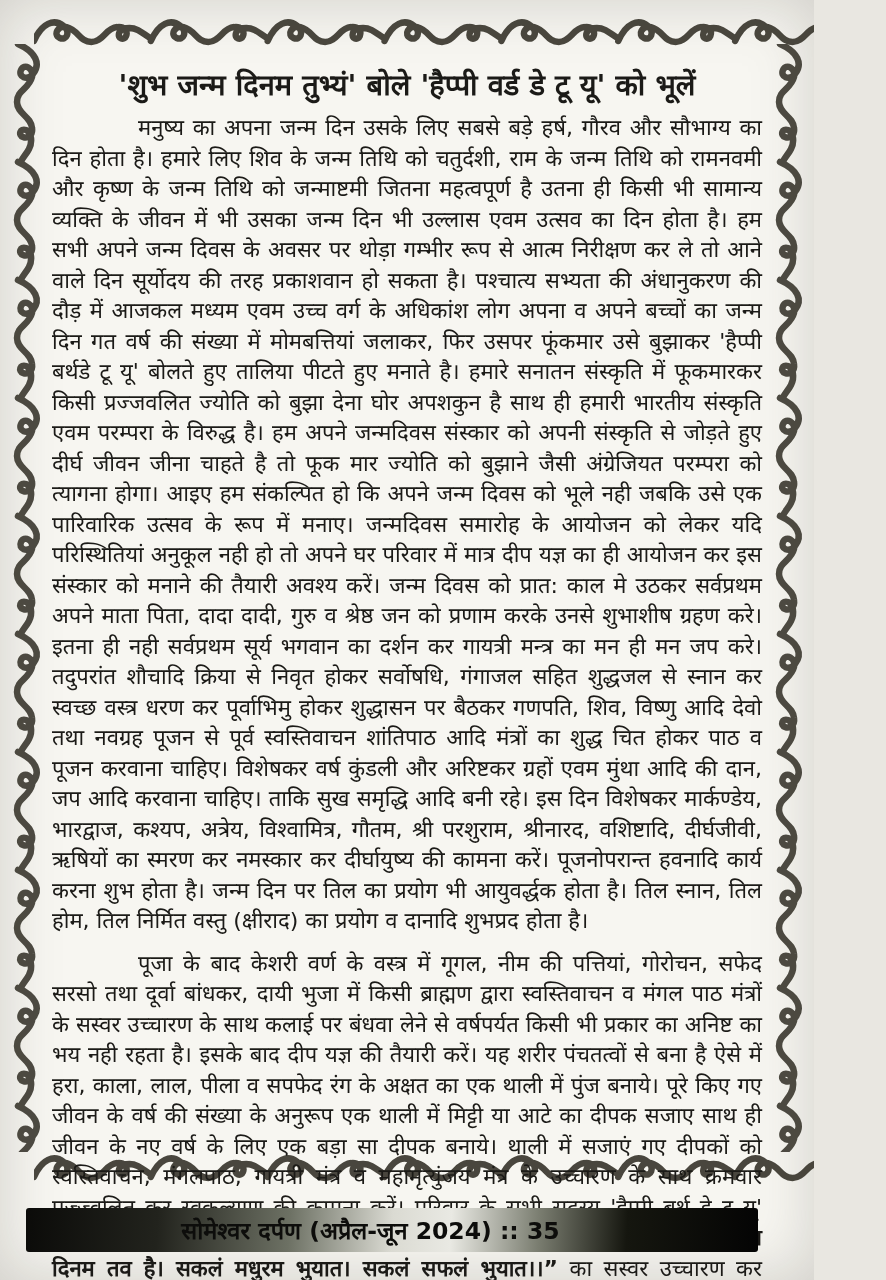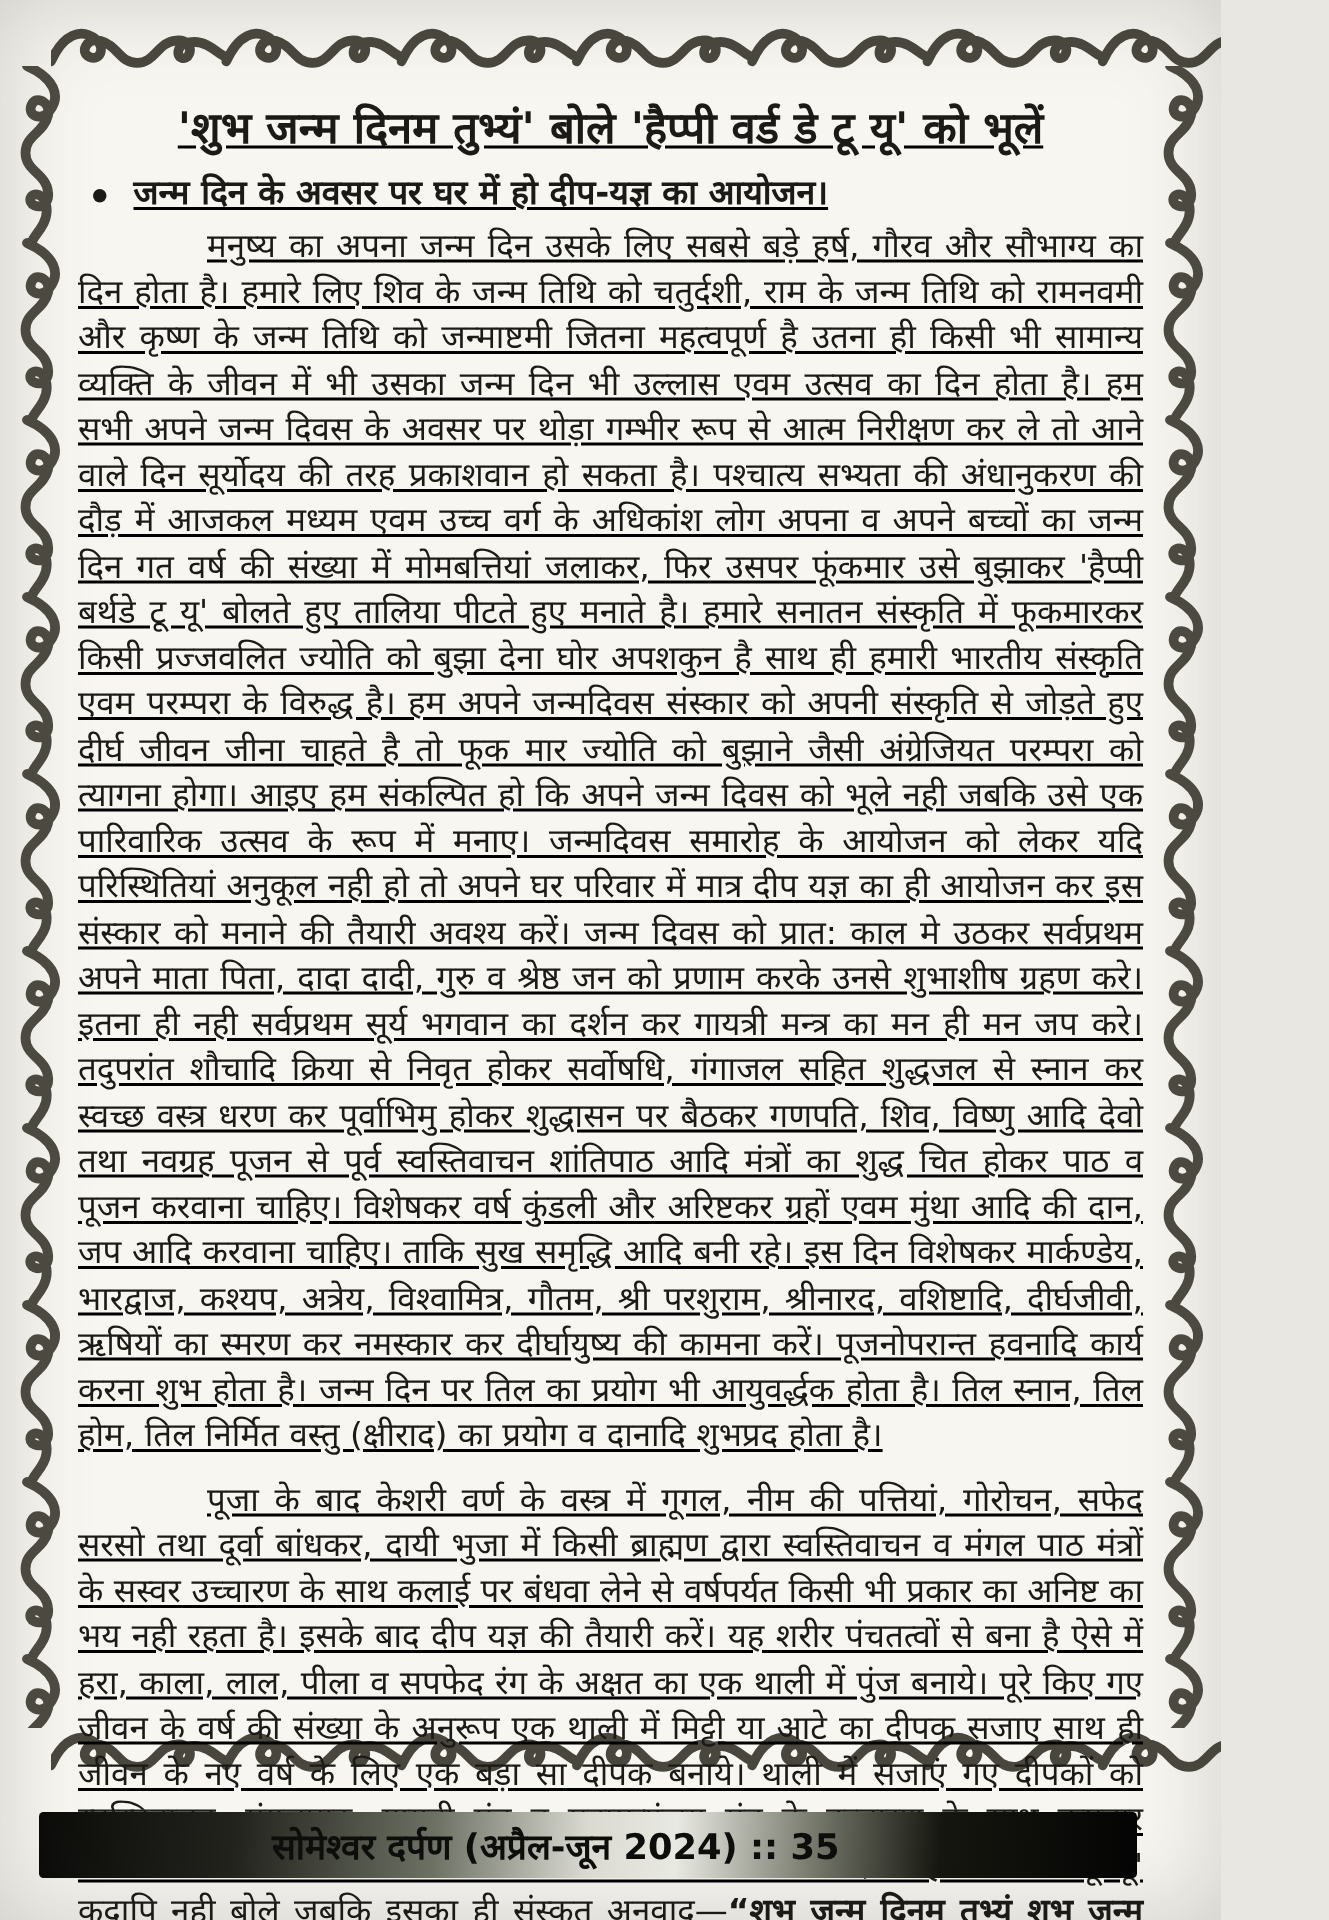--- a/index.html
+++ b/index.html
@@ -7,21 +7,20 @@
     width:886px;height:1280px;
     font-family:"DejaVu Sans",sans-serif;
     background:#e9e7e1;
   }
   .page{
     position:relative;
     width:814px;height:1280px;
     background:var(--paper,#f7f6f1);
     overflow:hidden;
     box-shadow:inset 0 0 60px rgba(90,88,78,.25);
-    text-decoration:underline;
   }
   .border-strip{position:absolute;pointer-events:none;}
   .border-top{top:12px;left:34px;}
   .border-bottom{bottom:86px;left:34px;}
   .border-left{top:44px;left:6px;}
   .border-right{top:44px;right:4px;}
   .content{
     position:relative;
     padding:58px 52px 0 52px;
     color:var(--ink,#1b1a17);
@@ -139,24 +138,20 @@
         <use href="#scrollu" x="944"></use>
       <use href="#scrollu" x="1062"></use>
     </g>
   </svg>
 
   <div class="content">
 
     <h1 class="headline">'शुभ जन्म दिनम तुभ्यं' बोले 'हैप्पी वर्ड डे टू यू' को भूलें</h1>
 
     <div class="bullet-list">
-      <div class="bullet-row">
-        <span class="bullet-dot"></span>
-        <span>जन्म दिन के अवसर पर घर में हो दीप-यज्ञ का आयोजन।</span>
-      </div>
     </div>
 
     <p class="body-para">मनुष्य का अपना जन्म दिन उसके लिए सबसे बड़े हर्ष, गौरव और सौभाग्य का दिन होता है। हमारे लिए शिव के जन्म तिथि को चतुर्दशी, राम के जन्म तिथि को रामनवमी और कृष्ण के जन्म तिथि को जन्माष्टमी जितना महत्वपूर्ण है उतना ही किसी भी सामान्य व्यक्ति के जीवन में भी उसका जन्म दिन भी उल्लास एवम उत्सव का दिन होता है। हम सभी अपने जन्म दिवस के अवसर पर थोड़ा गम्भीर रूप से आत्म निरीक्षण कर ले तो आने वाले दिन सूर्योदय की तरह प्रकाशवान हो सकता है। पश्चात्य सभ्यता की अंधानुकरण की दौड़ में आजकल मध्यम एवम उच्च वर्ग के अधिकांश लोग अपना व अपने बच्चों का जन्म दिन गत वर्ष की संख्या में मोमबत्तियां जलाकर, फिर उसपर फूंकमार उसे बुझाकर 'हैप्पी बर्थडे टू यू' बोलते हुए तालिया पीटते हुए मनाते है। हमारे सनातन संस्कृति में फूकमारकर किसी प्रज्जवलित ज्योति को बुझा देना घोर अपशकुन है साथ ही हमारी भारतीय संस्कृति एवम परम्परा के विरुद्ध है। हम अपने जन्मदिवस संस्कार को अपनी संस्कृति से जोड़ते हुए दीर्घ जीवन जीना चाहते है तो फूक मार ज्योति को बुझाने जैसी अंग्रेजियत परम्परा को त्यागना होगा। आइए हम संकल्पित हो कि अपने जन्म दिवस को भूले नही जबकि उसे एक पारिवारिक उत्सव के रूप में मनाए। जन्मदिवस समारोह के आयोजन को लेकर यदि परिस्थितियां अनुकूल नही हो तो अपने घर परिवार में मात्र दीप यज्ञ का ही आयोजन कर इस संस्कार को मनाने की तैयारी अवश्य करें। जन्म दिवस को प्रात: काल मे उठकर सर्वप्रथम अपने माता पिता, दादा दादी, गुरु व श्रेष्ठ जन को प्रणाम करके उनसे शुभाशीष ग्रहण करे। इतना ही नही सर्वप्रथम सूर्य भगवान का दर्शन कर गायत्री मन्त्र का मन ही मन जप करे। तदुपरांत शौचादि क्रिया से निवृत होकर सर्वोषधि, गंगाजल सहित शुद्धजल से स्नान कर स्वच्छ वस्त्र धरण कर पूर्वाभिमु होकर शुद्धासन पर बैठकर गणपति, शिव, विष्णु आदि देवो तथा नवग्रह पूजन से पूर्व स्वस्तिवाचन शांतिपाठ आदि मंत्रों का शुद्ध चित होकर पाठ व पूजन करवाना चाहिए। विशेषकर वर्ष कुंडली और अरिष्टकर ग्रहों एवम मुंथा आदि की दान, जप आदि करवाना चाहिए। ताकि सुख समृद्धि आदि बनी रहे। इस दिन विशेषकर मार्कण्डेय, भारद्वाज, कश्यप, अत्रेय, विश्वामित्र, गौतम, श्री परशुराम, श्रीनारद, वशिष्टादि, दीर्घजीवी, ऋषियों का स्मरण कर नमस्कार कर दीर्घायुष्य की कामना करें। पूजनोपरान्त हवनादि कार्य करना शुभ होता है। जन्म दिन पर तिल का प्रयोग भी आयुवर्द्धक होता है। तिल स्नान, तिल होम, तिल निर्मित वस्तु (क्षीराद) का प्रयोग व दानादि शुभप्रद होता है।</p>
 
     <p class="body-para"><span>पूजा के बाद केशरी वर्ण के वस्त्र में गूगल, नीम की पत्तियां, गोरोचन, सफेद सरसो तथा दूर्वा बांधकर, दायी भुजा में किसी ब्राह्मण द्वारा स्वस्तिवाचन व मंगल पाठ मंत्रों के सस्वर उच्चारण के साथ कलाई पर बंधवा लेने से वर्षपर्यत किसी भी प्रकार का अनिष्ट का भय नही रहता है। इसके बाद दीप यज्ञ की तैयारी करें। यह शरीर पंचतत्वों से बना है ऐसे में हरा, काला, लाल, पीला व सपफेद रंग के अक्षत का एक थाली में पुंज बनाये। पूरे किए गए जीवन के वर्ष की संख्या के अनुरूप एक थाली में मिट्टी या आटे का दीपक सजाए साथ ही जीवन के नए वर्ष के लिए एक बड़ा सा दीपक बनाये। थाली में सजाएं गए दीपकों को स्वस्तिवाचन, मंगलपाठ, गायत्री मंत्र व महामृत्युंजय मंत्र के उच्चारण के साथ क्रमवार प्रज्ज्वलित कर स्वकल्याण की कामना करें। परिवार के सभी सदस्य 'हैप्पी बर्थ डे टू यू' कदापि नही बोले जबकि इसका ही संस्कृत अनुवाद—</span><span class="sanskrit-quote">“शुभ जन्म दिनम तुभ्यं शुभ जन्म दिनम तव है। सकलं मधुरम भुयात। सकलं सफलं भुयात।।”</span><span> का सस्वर उच्चारण कर 'चिरंजीवी भव' का आशीष प्रदान करें।</span></p>
 
     <div class="divider">
       <svg width="170" height="30" viewBox="0 0 170 30">
         <line x1="2" y1="15" x2="168" y2="15" stroke="#11110e" stroke-width="2.5"></line>
         <polygon points="85,9 140,15 85,21 30,15" fill="#11110e"></polygon>

